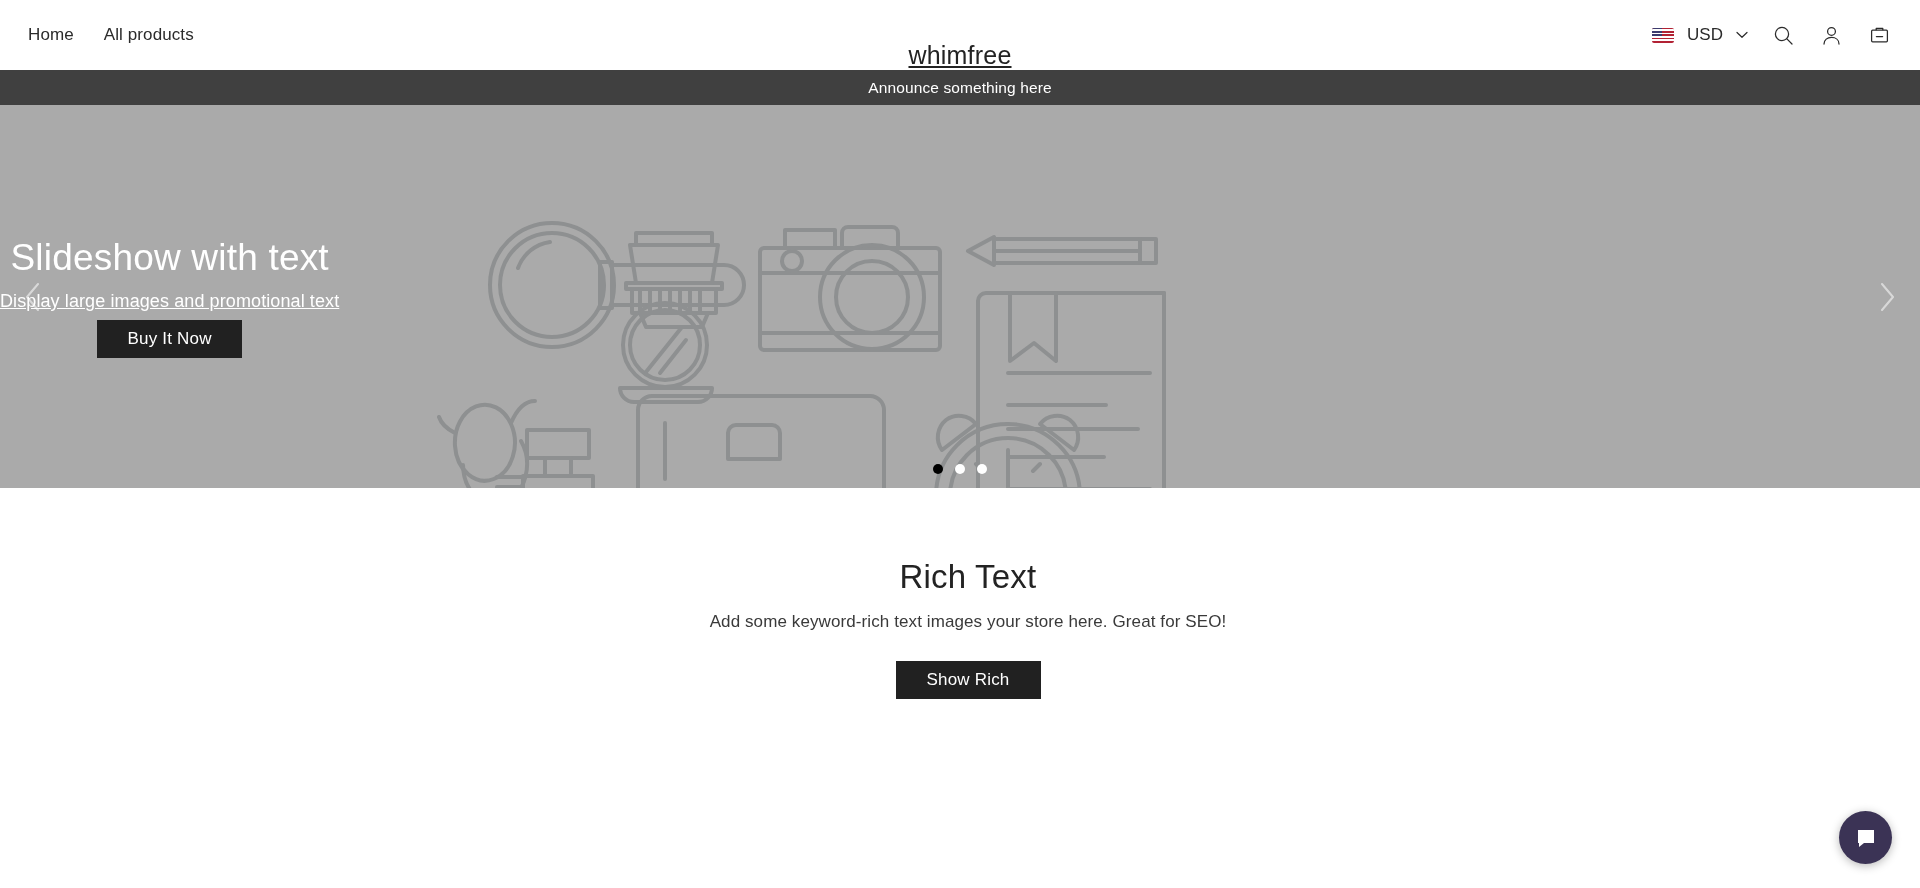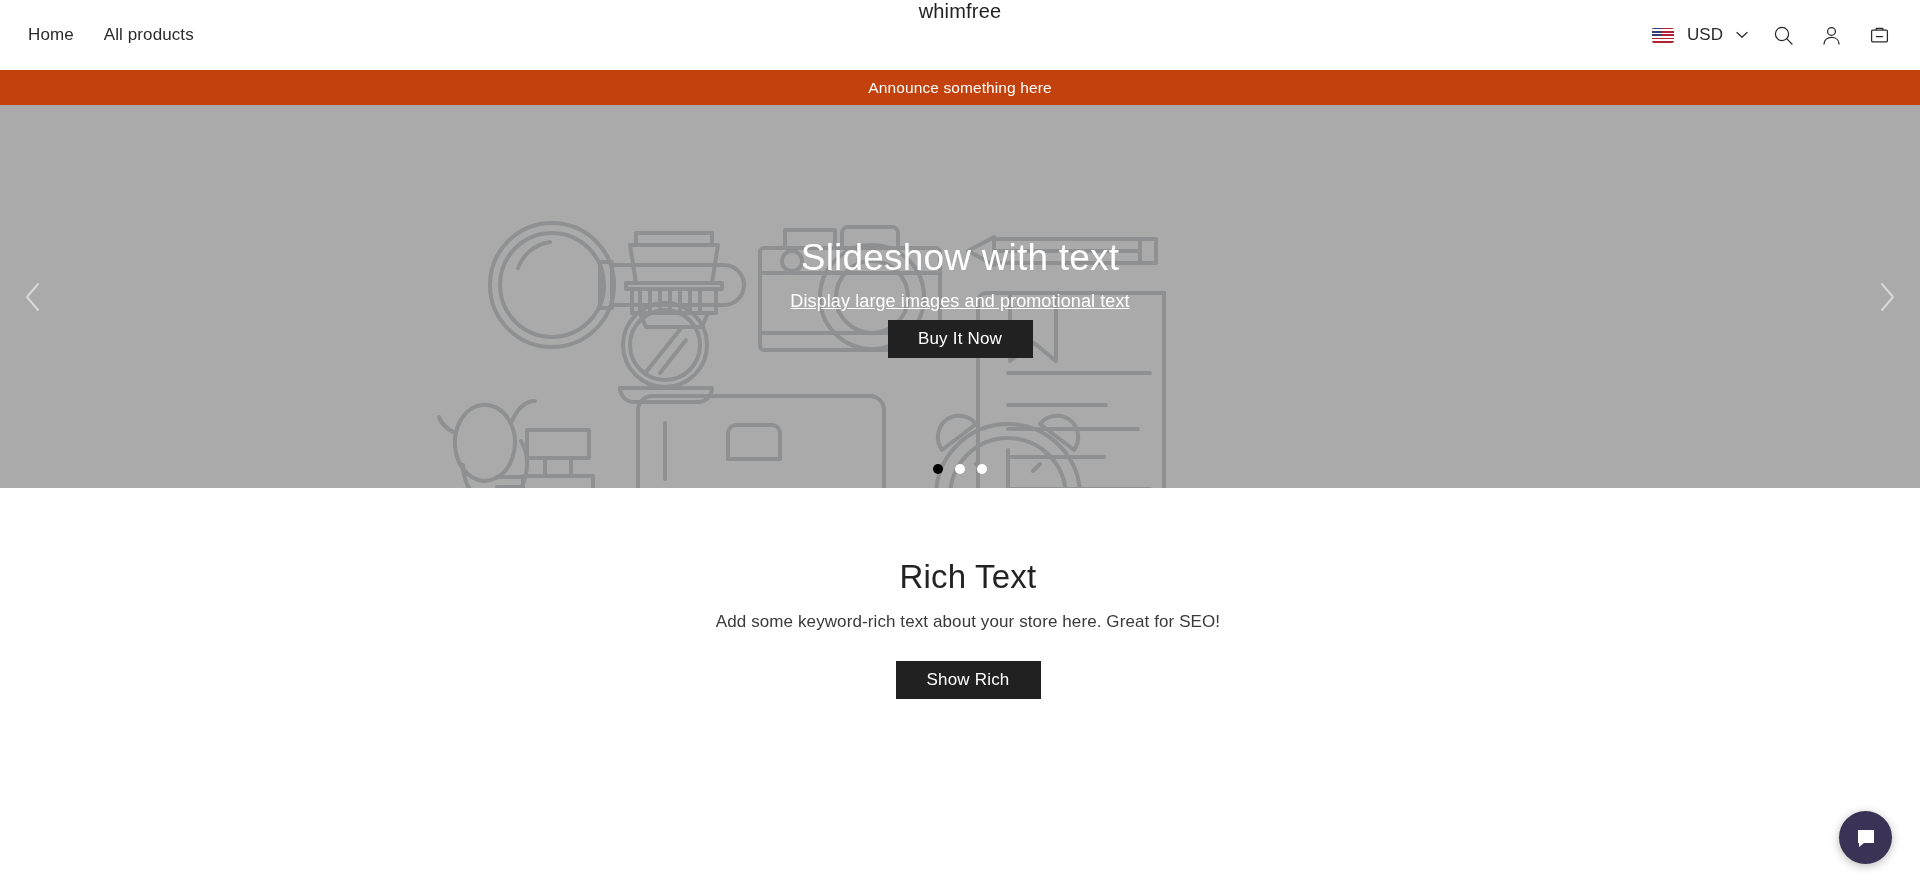--- a/index.html
+++ b/index.html
@@ -19,23 +19,23 @@
     padding:0 28px;
     position:relative;
   }
   .nav-left { display:flex; align-items:center; gap:30px; }
   .nav-link {
     font-size:17px; color:#2b2b2b; text-decoration:none;
     letter-spacing:.1px; cursor:pointer; white-space:nowrap;
   }
   .brand {
     position:absolute; left:0; right:0; top:0; bottom:0;
-    display:flex; align-items:flex-start; justify-content:center;
-    font-size:20px; font-weight:400; color:#232323;
-    letter-spacing:.2px; pointer-events:none;
+    display:flex; align-items:flex-end; justify-content:center;
+    font-size:25px; font-weight:400; color:#232323;
+    letter-spacing:.2px; pointer-events:none;text-decoration:underline;
   }
   .nav-right {
     margin-left:auto; display:flex; align-items:center; gap:22px;
     position:relative; z-index:2;
   }
   .currency {
     display:flex; align-items:center; gap:13px; cursor:pointer;
     font-size:17px; color:#2b2b2b;
   }
   .flag {
@@ -49,30 +49,30 @@
     background:#3c3b6e;
   }
   .icon-btn {
     width:26px; height:26px; display:flex; align-items:center; justify-content:center;
     cursor:pointer; color:#2b2b2b;
   }
   .chev { display:block; }
 
   
   .announce {
-    height:35px; background:#c2410c; color:#ffffff;
+    height:35px; background:#404040; color:#ffffff;
     display:flex; align-items:center; justify-content:center;
     font-size:15.5px; letter-spacing:.1px;
   }
 
   
   .hero {
     position:relative; height:383px; overflow:hidden;
     background:#aaaaaa;
-    display:flex; align-items:center; justify-content:center;
+    display:flex; align-items:center; justify-content:flex-start;
   }
   .hero-art {
     position:absolute; left:0; top:0; width:100%; height:100%;
     pointer-events:none;
   }
   .hero-content {
     position:relative; z-index:3; text-align:center;
     display:flex; flex-direction:column; align-items:center;
   }
   .hero-title {
@@ -275,21 +275,21 @@
 
   <div class="dots">
     <span class="dot active"></span>
     <span class="dot"></span>
     <span class="dot"></span>
   </div>
 </div>
 
 <div class="richtext">
   <div class="rich-title">Rich Text</div>
-  <div class="rich-sub">Add some keyword-rich text about your store here. Great for SEO!</div>
+  <div class="rich-sub">Add some keyword-rich text images your store here. Great for SEO!</div>
   <button class="btn-dark">Show Rich</button>
 </div>
 
 <div class="chat-bubble">
   <svg width="22" height="22" viewBox="0 0 22 22" fill="none">
     <path d="M3 3h16v13H9l-5 4v-4H3z" fill="#ffffff"></path>
   </svg>
 </div>
 
 </body></html>

